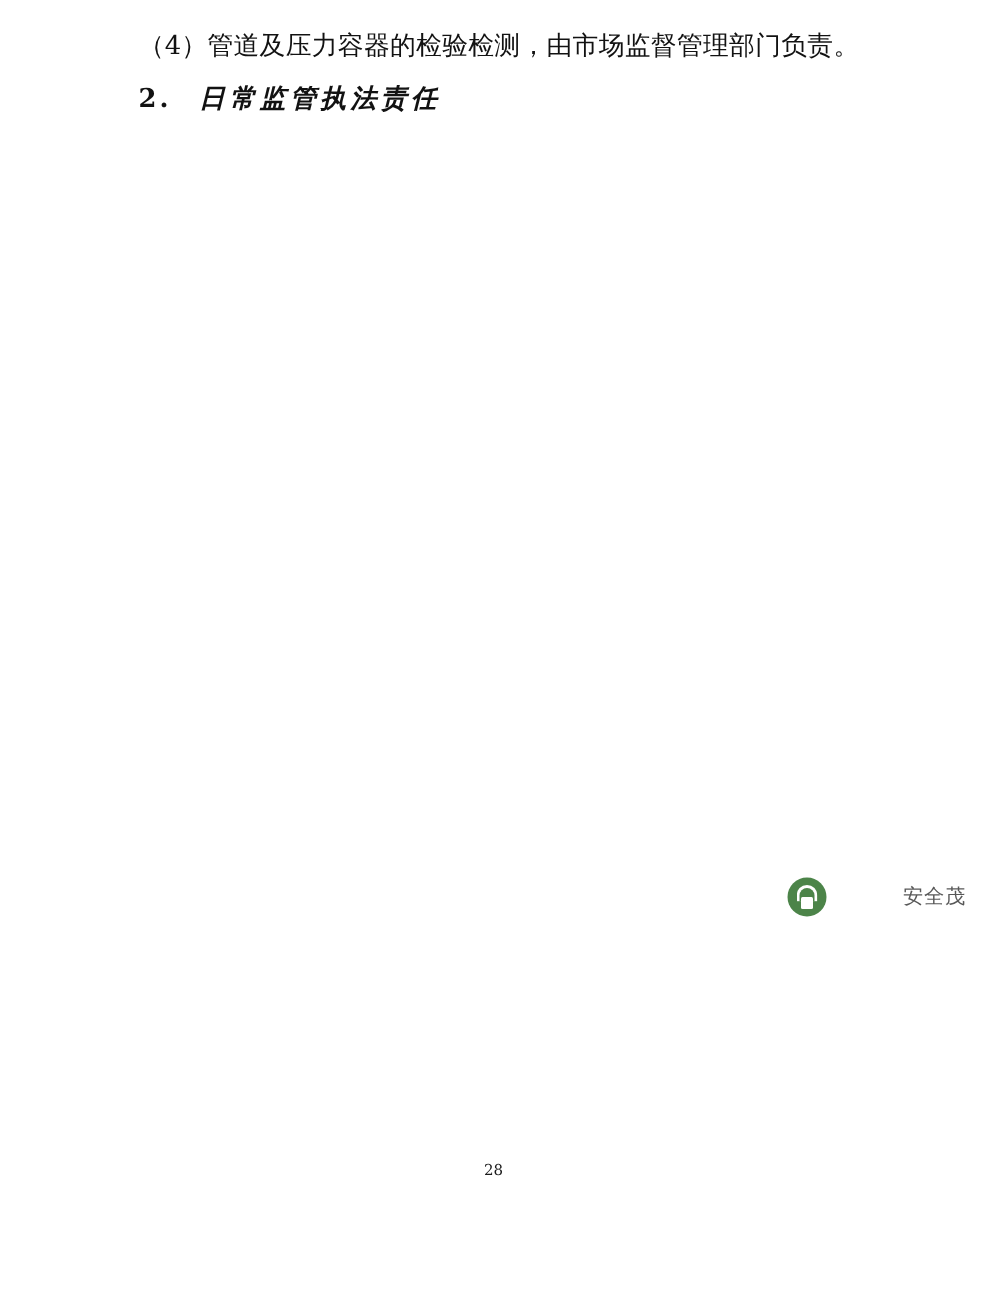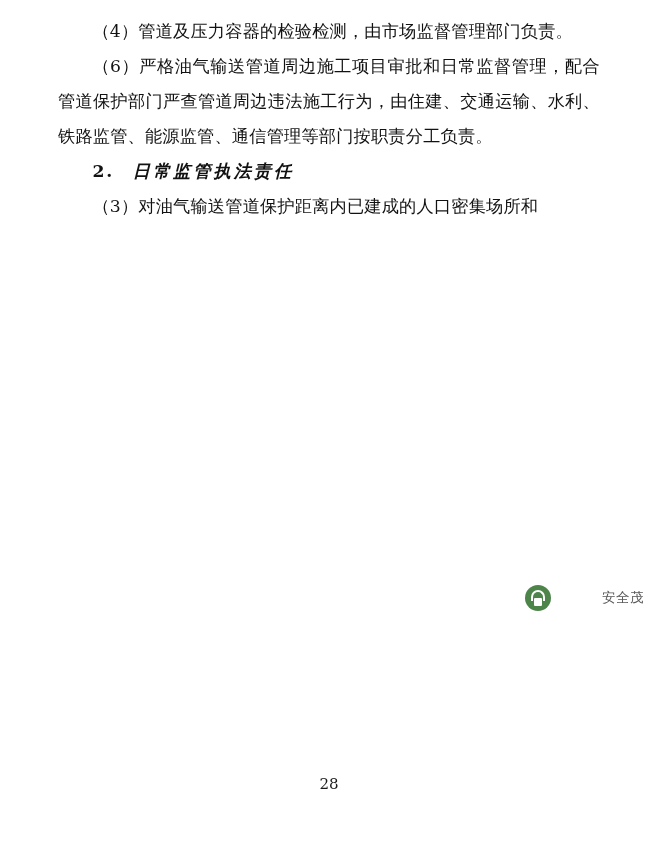--- a/index.html
+++ b/index.html
@@ -45,21 +45,21 @@
   .para.heading .htext {
     letter-spacing: 3px;
     font-style: italic;
   }
   .page-number {
     position: absolute;
     left: 0;
     right: 0;
     top: 775px;
     text-align: center;
-    font-size: 15px;
+    font-size: 10px;
     font-family: "DejaVu Serif", "Liberation Serif", serif;
     color: #1a1a1a;
   }
   .footer-badge {
     position: absolute;
     right: 14px;
     bottom: 12px;
     display: flex;
     align-items: center;
     gap: 7px;
@@ -104,23 +104,21 @@
     margin-left: 44px;
   }
 </style>
 </head>
 <body>
 
 <div class="page">
 
   <div class="doc-body">
     <p class="para">（4）管道及压力容器的检验检测，由市场监督管理部门负责。</p>
-    <p class="para">（6）严格油气输送管道周边施工项目审批和日常监督管理，配合管道保护部门严查管道周边违法施工行为，由住建、交通运输、水利、铁路监管、能源监管、通信管理等部门按职责分工负责。</p>
     <p class="para heading"><span class="hnum">2.</span> <span class="htext">日常监管执法责任</span></p>
-    <p class="para">（3）对油气输送管道保护距离内已建成的人口密集场所和</p>
   </div>
 
   <div class="page-number">28</div>
 
   <div class="footer-badge">
     <span class="logo"></span>
     <span class="badge-text">安全茂</span>
   </div>
 
 </div>

